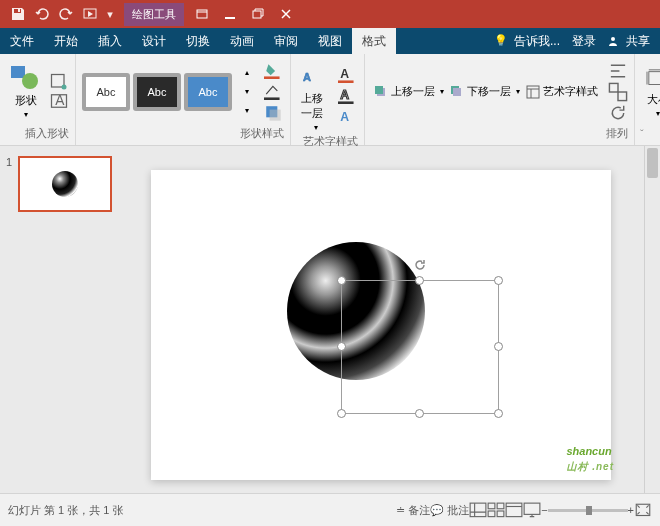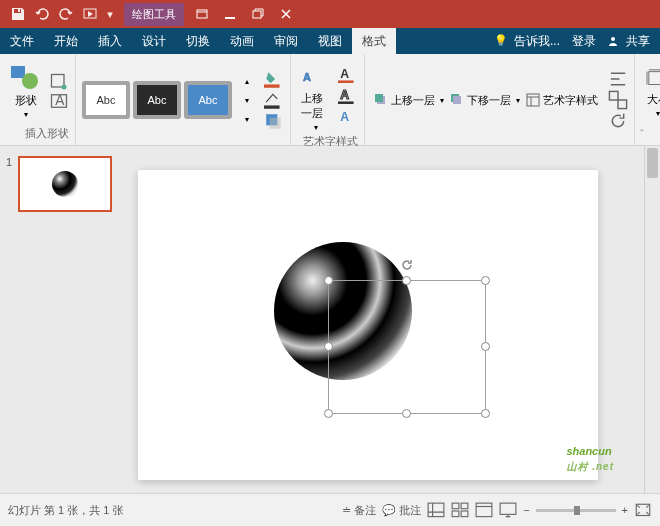--- a/index.html
+++ b/index.html
@@ -32,30 +32,30 @@
 .arr-stack{display:flex;flex-direction:row;gap:0;font-size:11px}
 .arr-row{display:flex;align-items:center;gap:3px;padding:1px 3px;white-space:nowrap}
 .arr-ic{width:14px;height:14px}
 .collapse-btn{position:absolute;right:4px;top:128px;width:16px;height:16px;color:#888}
 .workspace{position:absolute;top:146px;left:0;right:0;bottom:22px;display:flex;background:#eaeaea}
 .thumb-pane{width:118px;background:#eaeaea;padding:10px 6px;overflow-y:auto}
 .thumb-item{display:flex;gap:4px}
 .thumb-num{font-size:11px;color:#555;width:8px}
 .thumb{width:94px;height:56px;background:#fff;border:2px solid #d35230;display:flex;align-items:center;justify-content:center}
 .thumb-ball{width:26px;height:26px;border-radius:50%;background:radial-gradient(circle at 30% 30%,#fff 0%,#888 15%,#000 40%,#222 60%,#fff 75%,#000 90%)}
-.slide-area{flex:1;display:flex;align-items:center;justify-content:flex-start;position:relative;padding:20px}
+.slide-area{flex:1;display:flex;align-items:center;justify-content:center;position:relative;padding:20px}
 .slide{width:460px;height:310px;background:#fff;box-shadow:0 2px 8px rgba(0,0,0,.2);position:relative}
 .ball{position:absolute;left:136px;top:72px;width:138px;height:138px;border-radius:50%;background:radial-gradient(circle at 28% 28%,#eee 0%,#999 10%,#000 25%,#000 38%,#ccc 48%,#000 58%,#444 70%,#eee 80%,#000 95%)}
 .sel-rect{position:absolute;left:190px;top:110px;width:158px;height:134px;border:1px solid #a0a0a0}
 .sel-handle{position:absolute;width:9px;height:9px;border:1px solid #888;background:#fff;border-radius:50%}
 .rot-handle{position:absolute;left:50%;top:-22px;transform:translateX(-50%);width:12px;height:12px}
 .vscroll{width:16px;background:#eaeaea;border-left:1px solid #d0d0d0;position:relative}
 .scroll-thumb{position:absolute;top:2px;left:2px;right:2px;height:30px;background:#c0c0c0;border-radius:2px}
 .statusbar{position:absolute;bottom:0;left:0;right:0;height:22px;background:#f1f1f1;border-top:1px solid #d4d4d4;display:flex;align-items:center;padding:16px 8px;font-size:11px;color:#555;gap:10px}
-.sb-right{margin-left:auto;display:flex;align-items:center;gap:6px}
+.sb-right{margin-left:auto;display:flex;align-items:center;gap:0}
 .view-btn{width:18px;height:16px;display:flex;align-items:center;justify-content:center}
 .zoom-slider{width:80px;height:3px;background:#c0c0c0;position:relative}
 .zoom-thumb{position:absolute;left:38px;top:-3px;width:6px;height:9px;background:#888}
 .watermark{position:absolute;right:30px;bottom:30px;font-size:18px;color:#6aa82f;font-weight:bold;font-style:italic}
 .watermark .cn{font-size:10px;color:#8aba5a;display:block;text-align:right;letter-spacing:1px}
 </style>
 </head>
 <body>
 
 <div class="titlebar">
@@ -185,20 +185,21 @@
             </svg>
           </span>
         <span class="small-btn">
             <svg viewBox="0 0 18 16">
               <rect x="2" y="2" width="10" height="10" fill="#4a8ac9"></rect>
               <rect x="5" y="5" width="10" height="10" fill="#bbb" opacity=".5"></rect>
             </svg>
           </span>
       </div>
     </div>
+    <div class="group-label">形状样式</div>
   </div>
 
   <div class="group">
     <div class="group-content">
       <div class="big-btn">
         <svg class="wa-icon" viewBox="0 0 30 30">
             <text x="2" y="22" font-size="22" font-weight="bold" fill="#4a8ac9" stroke="#2a6aa9" stroke-width="0.5">A</text>
           </svg>
         <span>上移一层</span>
         <span style="font-size:8px">▾</span>
@@ -265,20 +266,21 @@
               <rect x="7" y="7" width="6" height="6" fill="none" stroke="#666"></rect>
             </svg>
           </span>
         <span class="small-btn">
             <svg viewBox="0 0 14 14">
               <path fill="none" stroke="#666" d="M11 7a4 4 0 1 1-2-3.5M11 2v3h-3"></path>
             </svg>
           </span>
       </div>
     </div>
+    <div class="group-label">排列</div>
   </div>
 
   <div class="group">
     <div class="group-content">
       <div class="big-btn">
         <svg class="shape-icon" viewBox="0 0 28 24" style="width:26px;height:22px">
             <rect x="4" y="4" width="16" height="14" fill="none" stroke="#666"></rect>
             <path stroke="#666" d="M2 4v14M4 2h16"></path>
           </svg>
         <span>大小</span>

